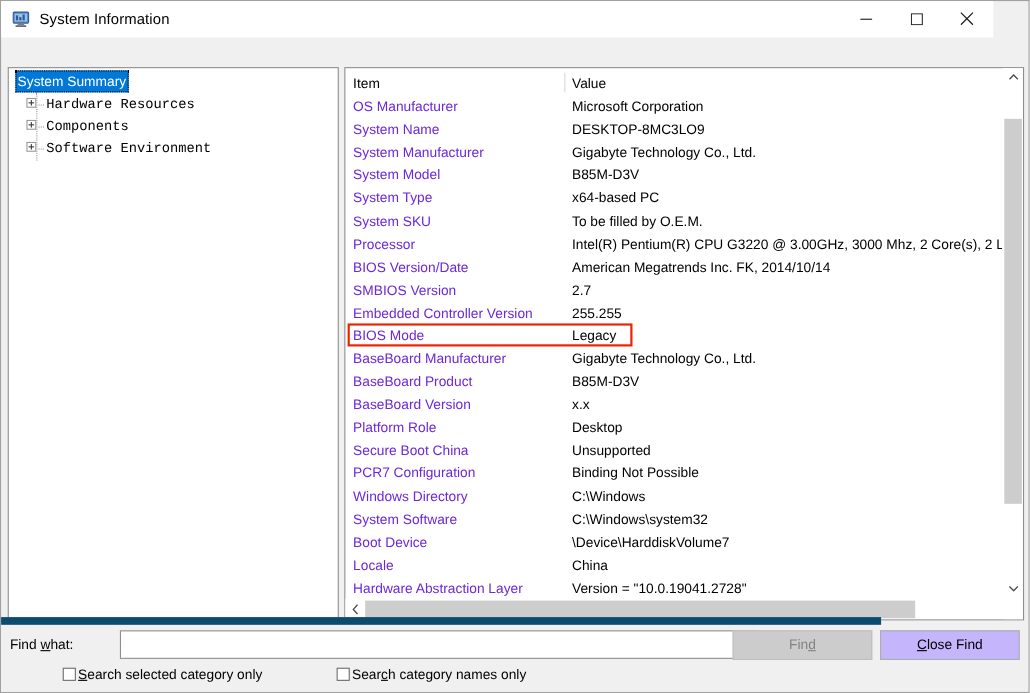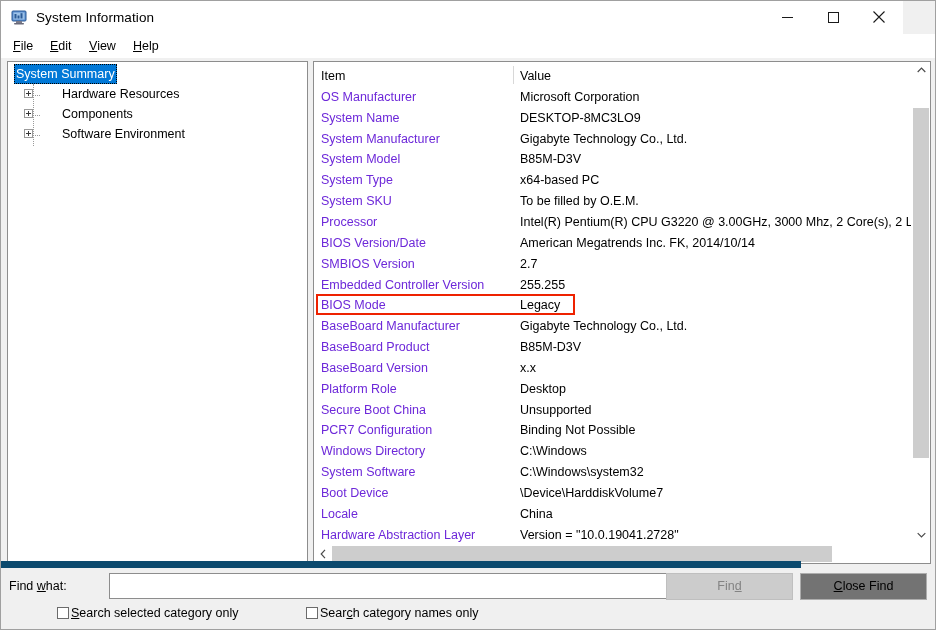--- a/index.html
+++ b/index.html
@@ -147,21 +147,21 @@
     position: relative;
     vertical-align: middle;
   }
   .dots::after {
     content: "";
     position: absolute;
     left: 0; top: 0;
     width: 5px; height: 1px;
     border-top: 1px dotted #9a9a9a;
   }
-  .tree-text { margin-left: 20px; }
+  .tree-text { margin-left: 0; font-family: Liberation Mono, monospace; }
   #tree-vline {
     position: absolute;
     left: 25px; top: 22px;
     width: 1px; height: 62px;
     border-left: 1px dotted #9a9a9a;
   }
 
   
   #list-panel {
     position: absolute;
@@ -312,21 +312,21 @@
   #btn-find {
     left: 665px;
     width: 127px;
     background: #cccccc;
     border: 1px solid #bfbfbf;
     color: #838383;
   }
   #btn-close-find {
     left: 799px;
     width: 127px;
-    background: #737373;
+    background: #c4b5fd;
     border: 1px solid #adadad;
     color: #000;
   }
   .chk-wrap {
     position: absolute;
     top: 38px;
     font-size: 12.5px;
     color: #000;
     white-space: nowrap;
     cursor: default;
@@ -374,26 +374,20 @@
           <rect x="0.5" y="0.5" width="10" height="10" fill="none" stroke="#1a1a1a" stroke-width="1"></rect>
         </svg>
     </button>
     <button class="winbtn" id="btn-close">
       <svg width="12" height="12" viewBox="0 0 12 12">
         <path d="M0.5 0.5 L11.5 11.5 M11.5 0.5 L0.5 11.5" stroke="#1a1a1a" stroke-width="1.1" fill="none"></path>
       </svg>
     </button>
   </div>
 
-  <div id="menubar">
-    <div class="menu-item" id="menu-file"><u>F</u><span>ile</span></div>
-    <div class="menu-item" id="menu-edit"><u>E</u><span>dit</span></div>
-    <div class="menu-item" id="menu-view"><u>V</u><span>iew</span></div>
-    <div class="menu-item" id="menu-help"><u>H</u><span>elp</span></div>
-  </div>
 
   <div id="tree-panel">
     <div id="tree-vline"></div>
     <div class="tree-row" id="tree-root">
       <span class="tree-label-root">System Summary</span>
     </div>
     <div class="tree-row tree-child">
       <span class="expander"></span><span class="dots"></span><span class="tree-text">Hardware Resources</span>
     </div>
     <div class="tree-row tree-child">

